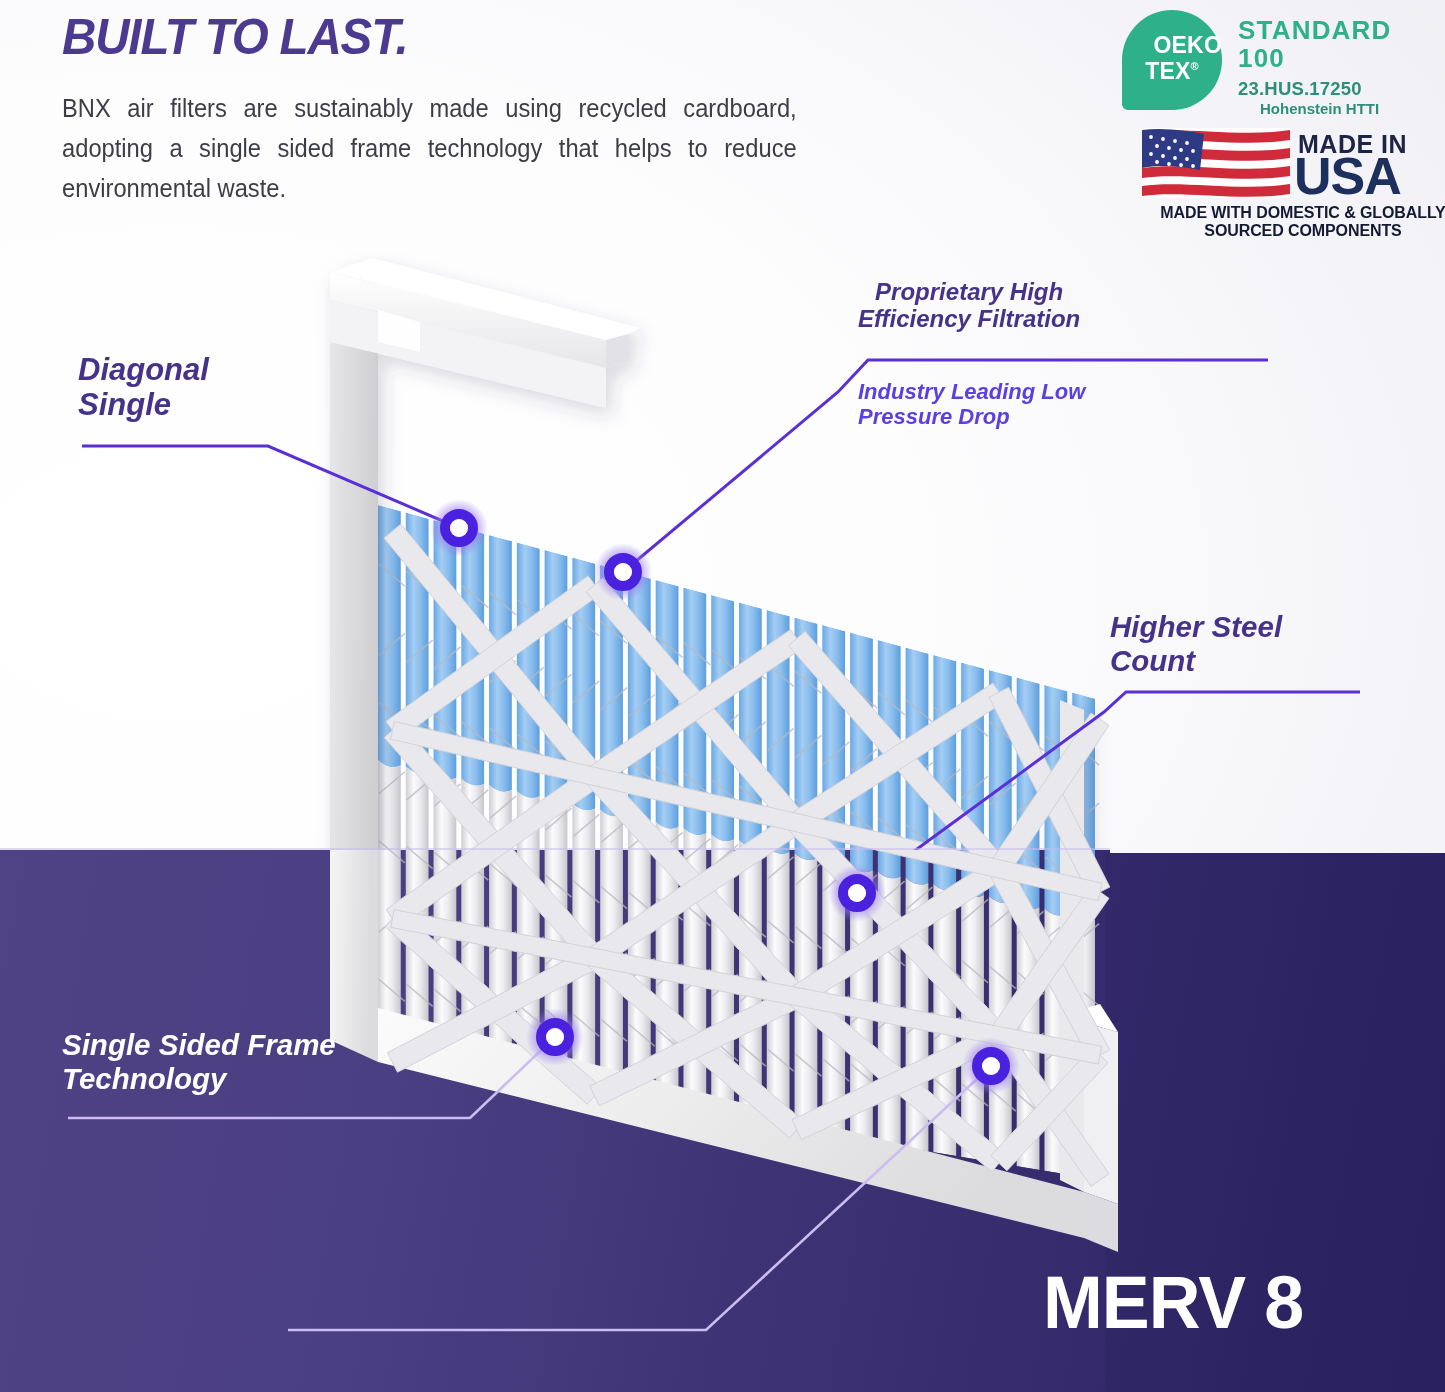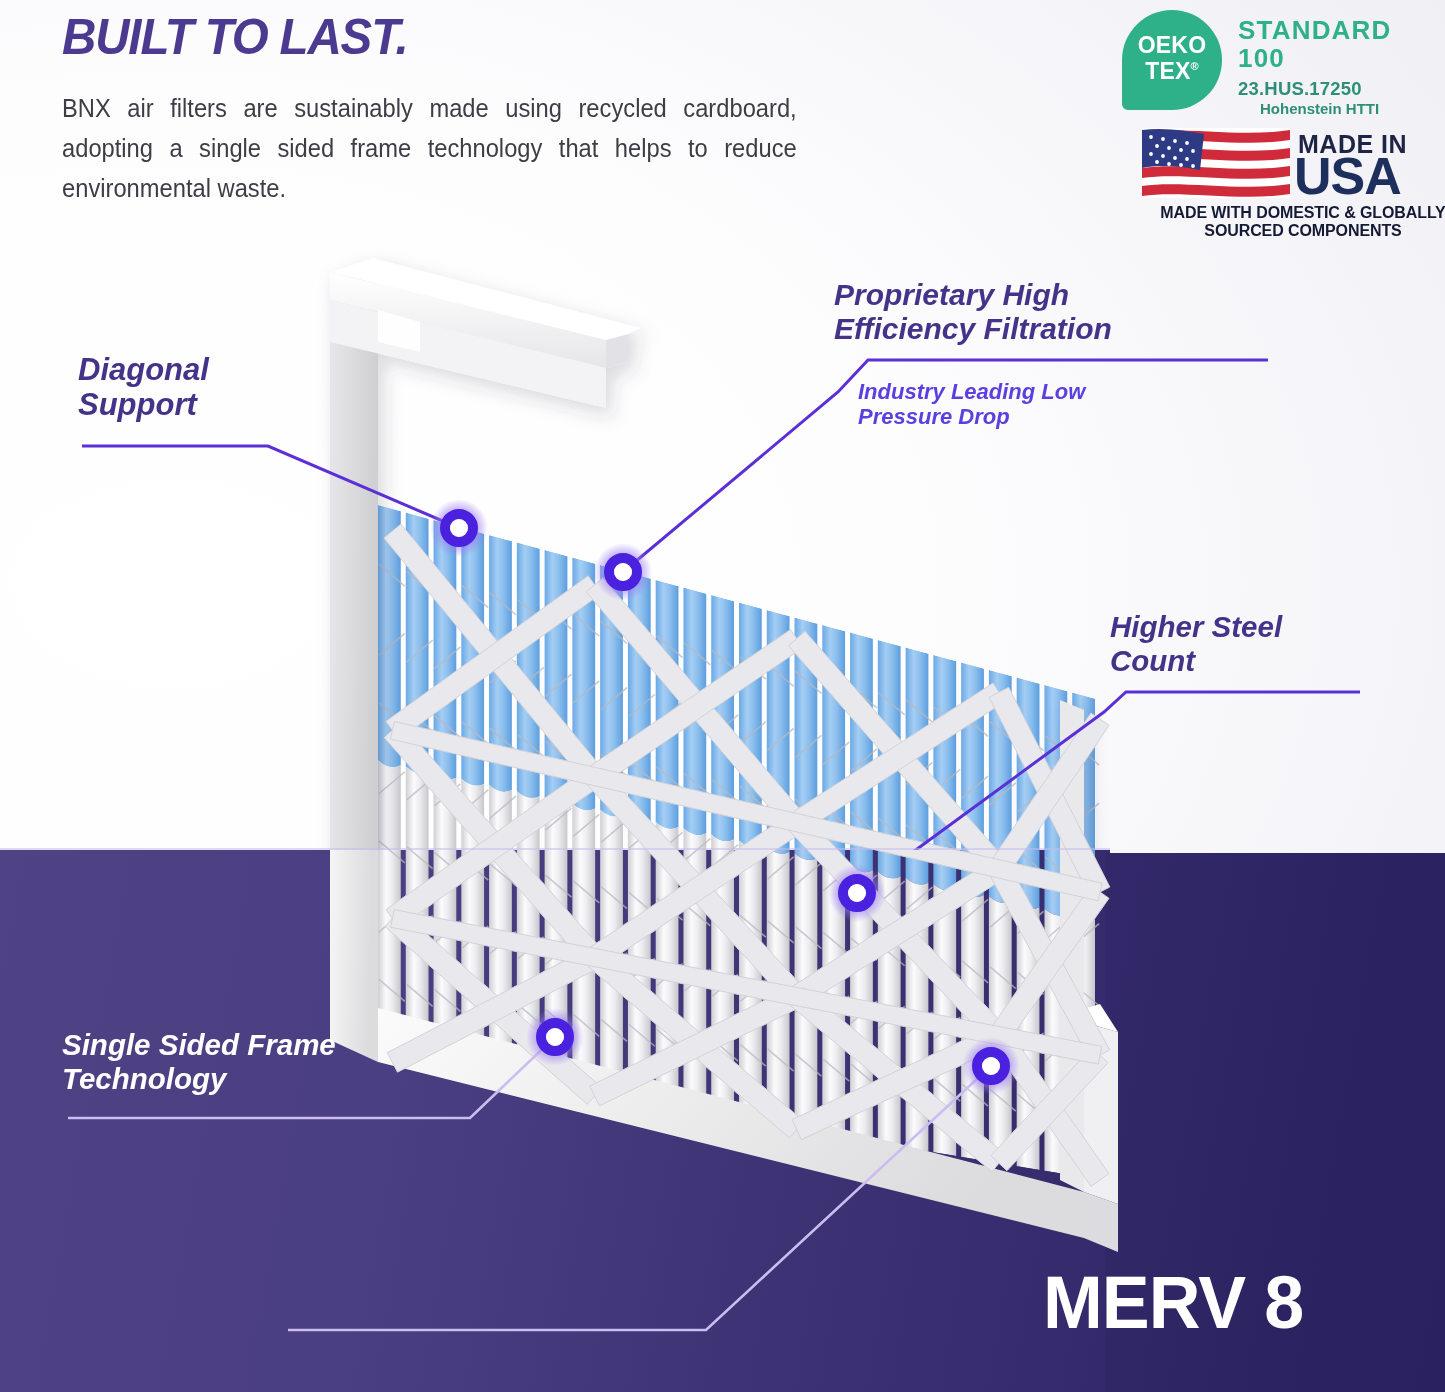--- a/index.html
+++ b/index.html
@@ -47,21 +47,21 @@
   }
 
   
   .oeko-wrap { position:absolute; left:1122px; top:8px; width:320px; height:112px; }
   .oeko-drop {
     position:absolute; left:0; top:2px; width:100px; height:100px;
     background:#2eb088;
     border-radius:50% 50% 50% 6px;
   }
   .oeko-drop .l1 {
-    position:absolute; left:0; right:0; top:22px; text-align:center;
+    position:absolute; left:0; right:0; top:22px; text-align:right;
     font-size:23px; font-weight:bold; color:#fff; letter-spacing:.2px;
   }
   .oeko-drop .l2 {
     position:absolute; left:0; right:0; top:48px; text-align:center;
     font-size:23px; font-weight:bold; color:#fff; letter-spacing:.2px;
   }
   .oeko-drop .l2 sup { font-size:11px; vertical-align:super; }
   .oeko-std {
     position:absolute; left:116px; top:8px;
     font-size:26px; font-weight:bold; color:#2eb088;
@@ -95,21 +95,21 @@
     text-align:center; letter-spacing:-.1px;
   }
 
   
   .label { position:absolute; font-weight:bold; font-style:italic; line-height:1.14; }
   .label.dark  { color:#453389; }
   .label.vivid { color:#5b3fe0; }
   .label.white { color:#ffffff; }
 
   .lbl-diagonal  { left:78px;  top:352px; font-size:31px; }
-  .lbl-prop      { left:834px; top:278px; font-size:30px; }
+  .lbl-prop      { left:858px; top:278px; font-size:24px;text-align:center; }
   .lbl-industry  { left:858px; top:379px; font-size:22px; }
   .lbl-pleat     { left:1110px; top:610px; font-size:29.5px; }
   .lbl-frame     { left:62px;  top:1028px; font-size:29.5px; }
   .lbl-steel     { left:288px; top:1282px; font-size:29.5px; }
 
   .merv {
     position:absolute; left:1043px; top:1266px;
     font-size:74px; font-weight:bold; color:#ffffff;
     letter-spacing:-1px; line-height:74px;
     font-stretch:condensed; transform:scaleX(.97); transform-origin:left top;
@@ -836,21 +836,21 @@
         </g>
       </svg>
     </div>
     <div class="usa-made">MADE IN</div>
     <div class="usa-big">USA</div>
     <div class="usa-foot">MADE WITH DOMESTIC &amp; GLOBALLY SOURCED COMPONENTS</div>
   </div>
 
   <div class="label dark lbl-diagonal">
     <div>Diagonal</div>
-    <div>Support</div>
+    <div>Single</div>
   </div>
 
   <div class="label dark lbl-prop">
     <div>Proprietary High</div>
     <div>Efficiency Filtration</div>
   </div>
 
   <div class="label vivid lbl-industry">
     <div>Industry Leading Low</div>
     <div>Pressure Drop</div>

